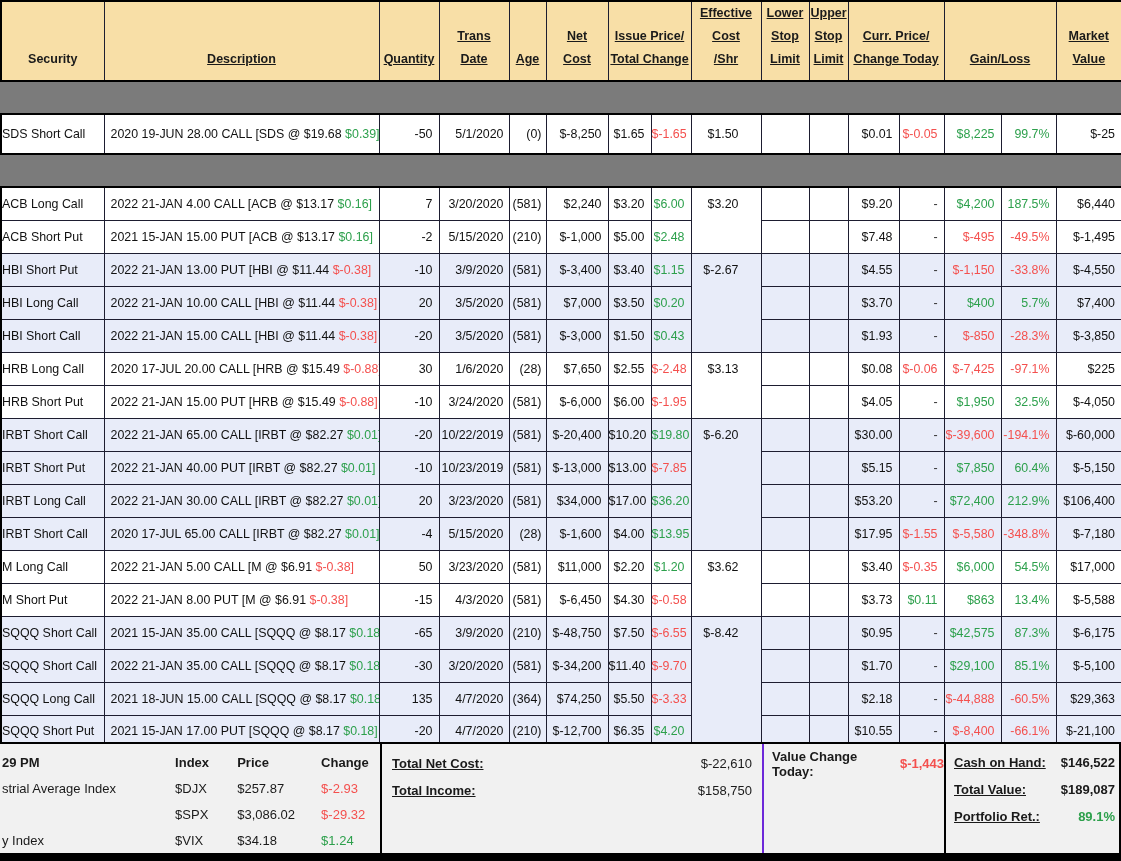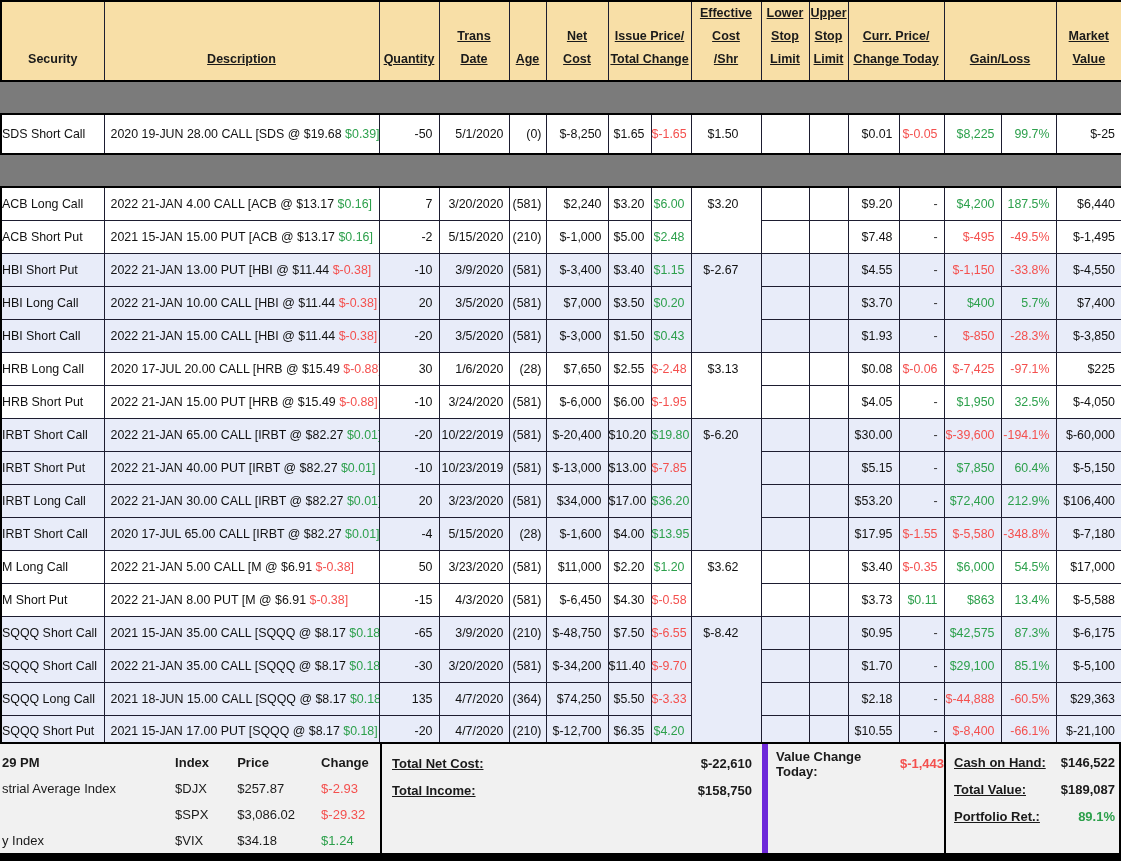--- a/index.html
+++ b/index.html
@@ -48,31 +48,31 @@
   
   .footer {
     position:absolute; left:0; top:742px; width:1121px; height:119px;
     background: var(--footer-bg,#F1F1F1);
     border-top:2px solid #000; border-bottom:8px solid #000; border-right:2px solid #000;
     font-size:13px; color:#1a1a1a;
   }
   .fsec { position:absolute; top:0; bottom:0; }
   .f-market  { left:0;   width:380px; padding-top:5px; }
   .f-totals  { left:380px; width:382px; border-left:2px solid #000; padding-top:6px; }
-  .f-vchange { left:762px; width:182px; border-left:6px solid #6d28d9; padding-top:6px; }
+  .f-vchange { left:762px; width:182px; border-left:2px solid #6d28d9; padding-top:6px; }
   .f-summary { left:944px; width:175px; border-left:2px solid #000; padding-top:5px; }
   .f-row { display:flex; align-items:center; height:26px;gap:20px; }
   .f-label { width:184px; padding-left:2px; }
   .f-idx   { width:50px; }
   .f-price { width:76px; }
   .f-chg   { width:70px; }
   .bold { font-weight:bold; }
   .ul { text-decoration:underline; }
   .f-line { display:flex; align-items:center; height:27px; padding:0 10px; }
-  .f-line .val { margin-left:auto; font-weight:bold; }
+  .f-line .val { margin-left:auto; font-weight:normal; }
   .f-vline { display:flex; align-items:center; height:27px; padding-left:8px; }
   .f-vline .val { margin-left:7px; font-weight:bold; }
   .f-sline { display:flex; align-items:center; height:27px; padding:0 4px 0 8px; }
   .f-sline .val { margin-left:auto; font-weight:bold; }
 </style>
 </head>
 <body>
 
 <div id="root">
 

